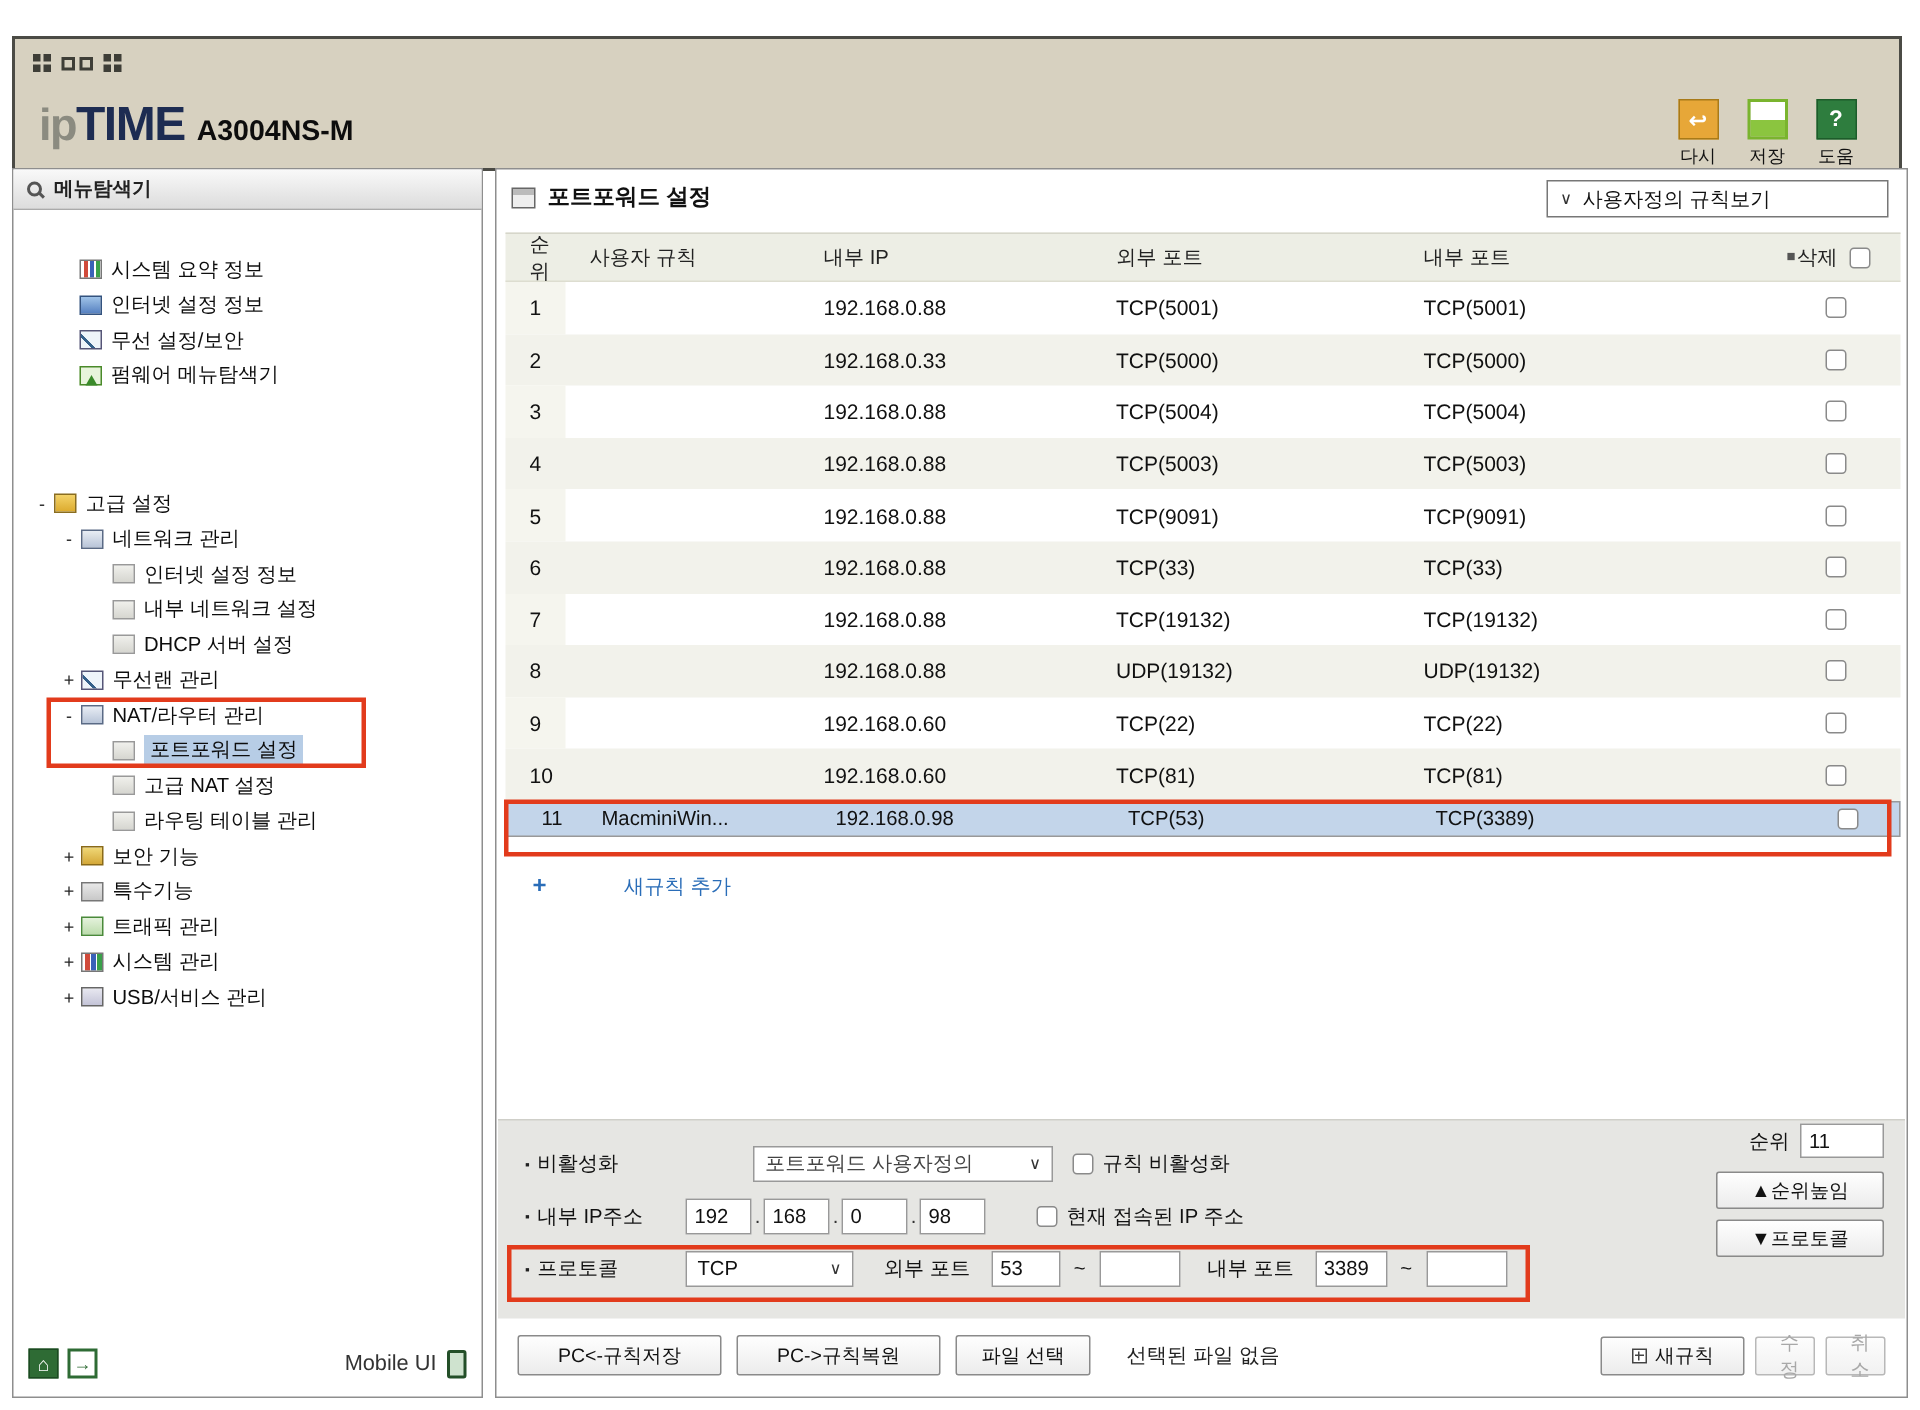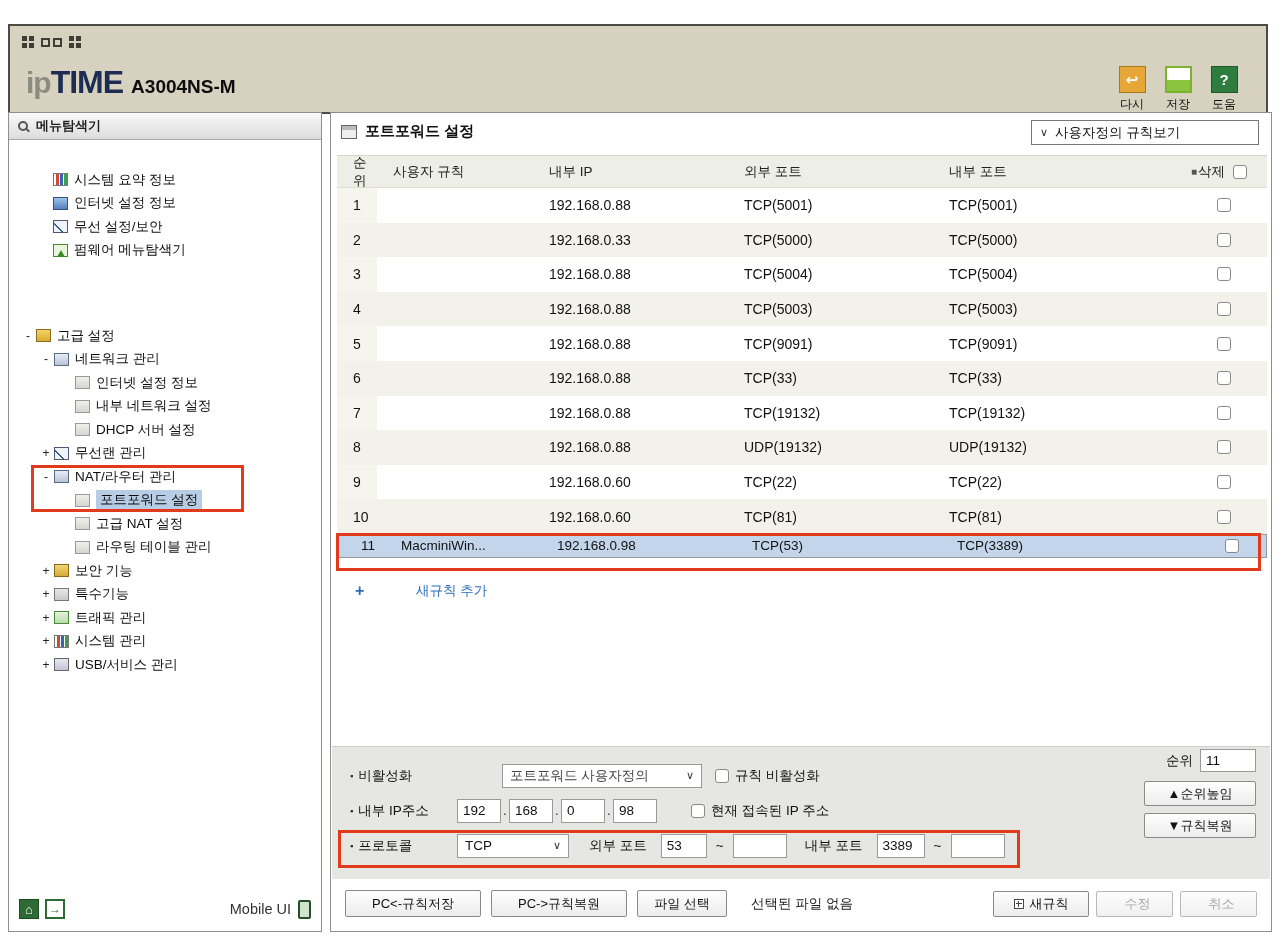--- a/index.html
+++ b/index.html
@@ -127,21 +127,21 @@
   .mp-footer{position:absolute;left:14px;right:14px;top:777px;height:27px;display:flex;align-items:center;
              gap:10px;font-size:13.5px;}
   .btn.pcbtn{width:136px;height:27px;}
   .btn.file{width:90px;height:27px;}
   .nofile{margin-left:14px;color:#222;}
   .rightbtns{margin-left:auto;display:flex;gap:7px;}
   .btn.newrule{width:96px;height:26px;gap:6px;}
   .newicon{width:10px;height:10px;border:1px solid #444;box-sizing:border-box;background:#fff;position:relative;flex:none;}
   .newicon::before{content:"";position:absolute;left:1px;right:1px;top:3px;height:1px;background:#444;}
   .newicon::after{content:"";position:absolute;top:1px;bottom:1px;left:3px;width:1px;background:#444;}
-  .btn.small{width:77px;height:26px;padding-left:12px;}
+  .btn.small{width:40px;height:26px;padding-left:12px;}
   .btn.dis{color:#a8a8a8;border-color:#b8b8b8;background:linear-gradient(#fdfdfd,#f1f1f1);cursor:default;}
 </style>
 </head>
 <body>
 
 <div class="hdr">
   <div class="pixrow">
     <span class="dotgrid">
         <span class="dot"></span>
         <span class="dot"></span>
@@ -490,21 +490,21 @@
       <span class="tld ml8">~</span>
       <input class="inp portb ml8" type="text" value="" style="">
     </div>
     <div class="prot-anno"></div>
 
     <div class="fr-rank">
       <span class="lab">순위</span>
       <input class="inp rank" type="text" value="11" style="">
     </div>
     <button class="btn fr-up">▲순위높임</button>
-    <button class="btn fr-down">▼규칙복원</button>
+    <button class="btn fr-down">▼프로토콜</button>
   </div>
 
   <div class="mp-footer">
     <button class="btn pcbtn">PC&lt;-규칙저장</button>
     <button class="btn pcbtn">PC-&gt;규칙복원</button>
     <button class="btn file">파일 선택</button>
     <span class="nofile">선택된 파일 없음</span>
     <span class="rightbtns">
       <button class="btn newrule">
         <span class="newicon"></span>

